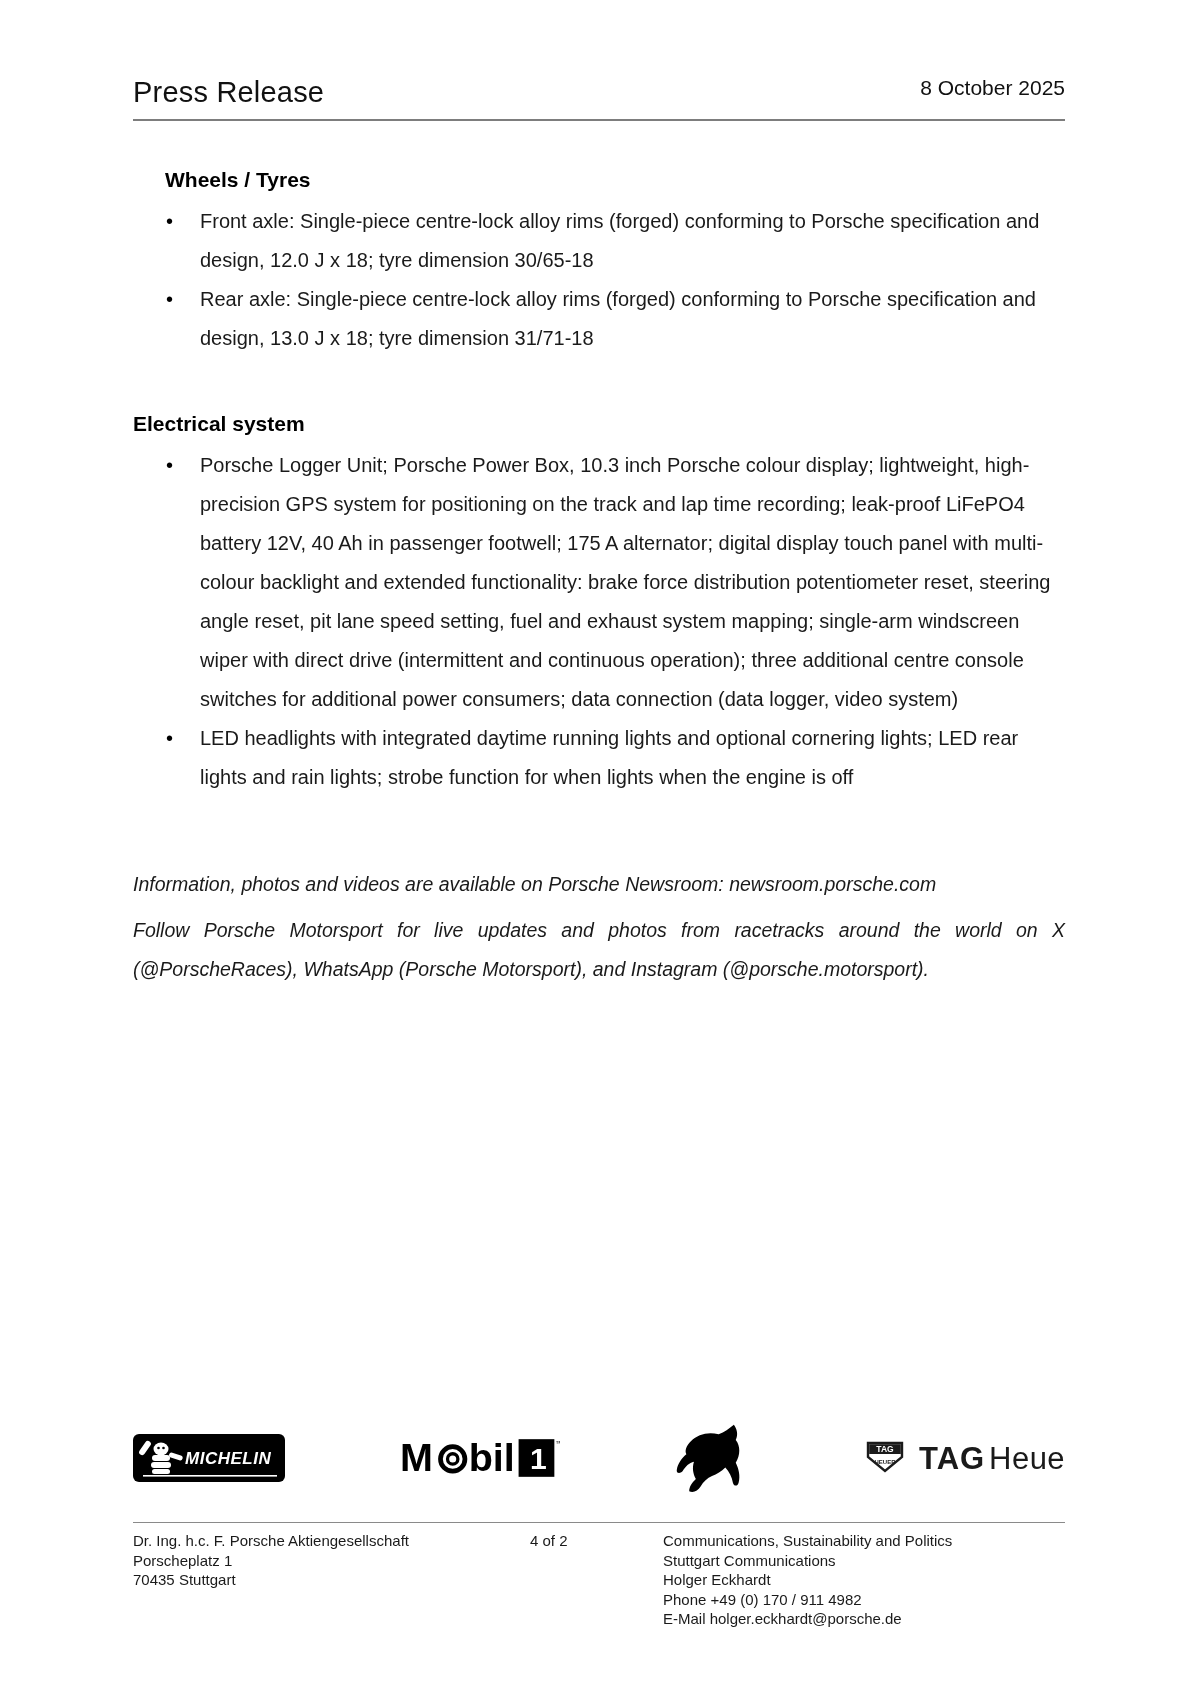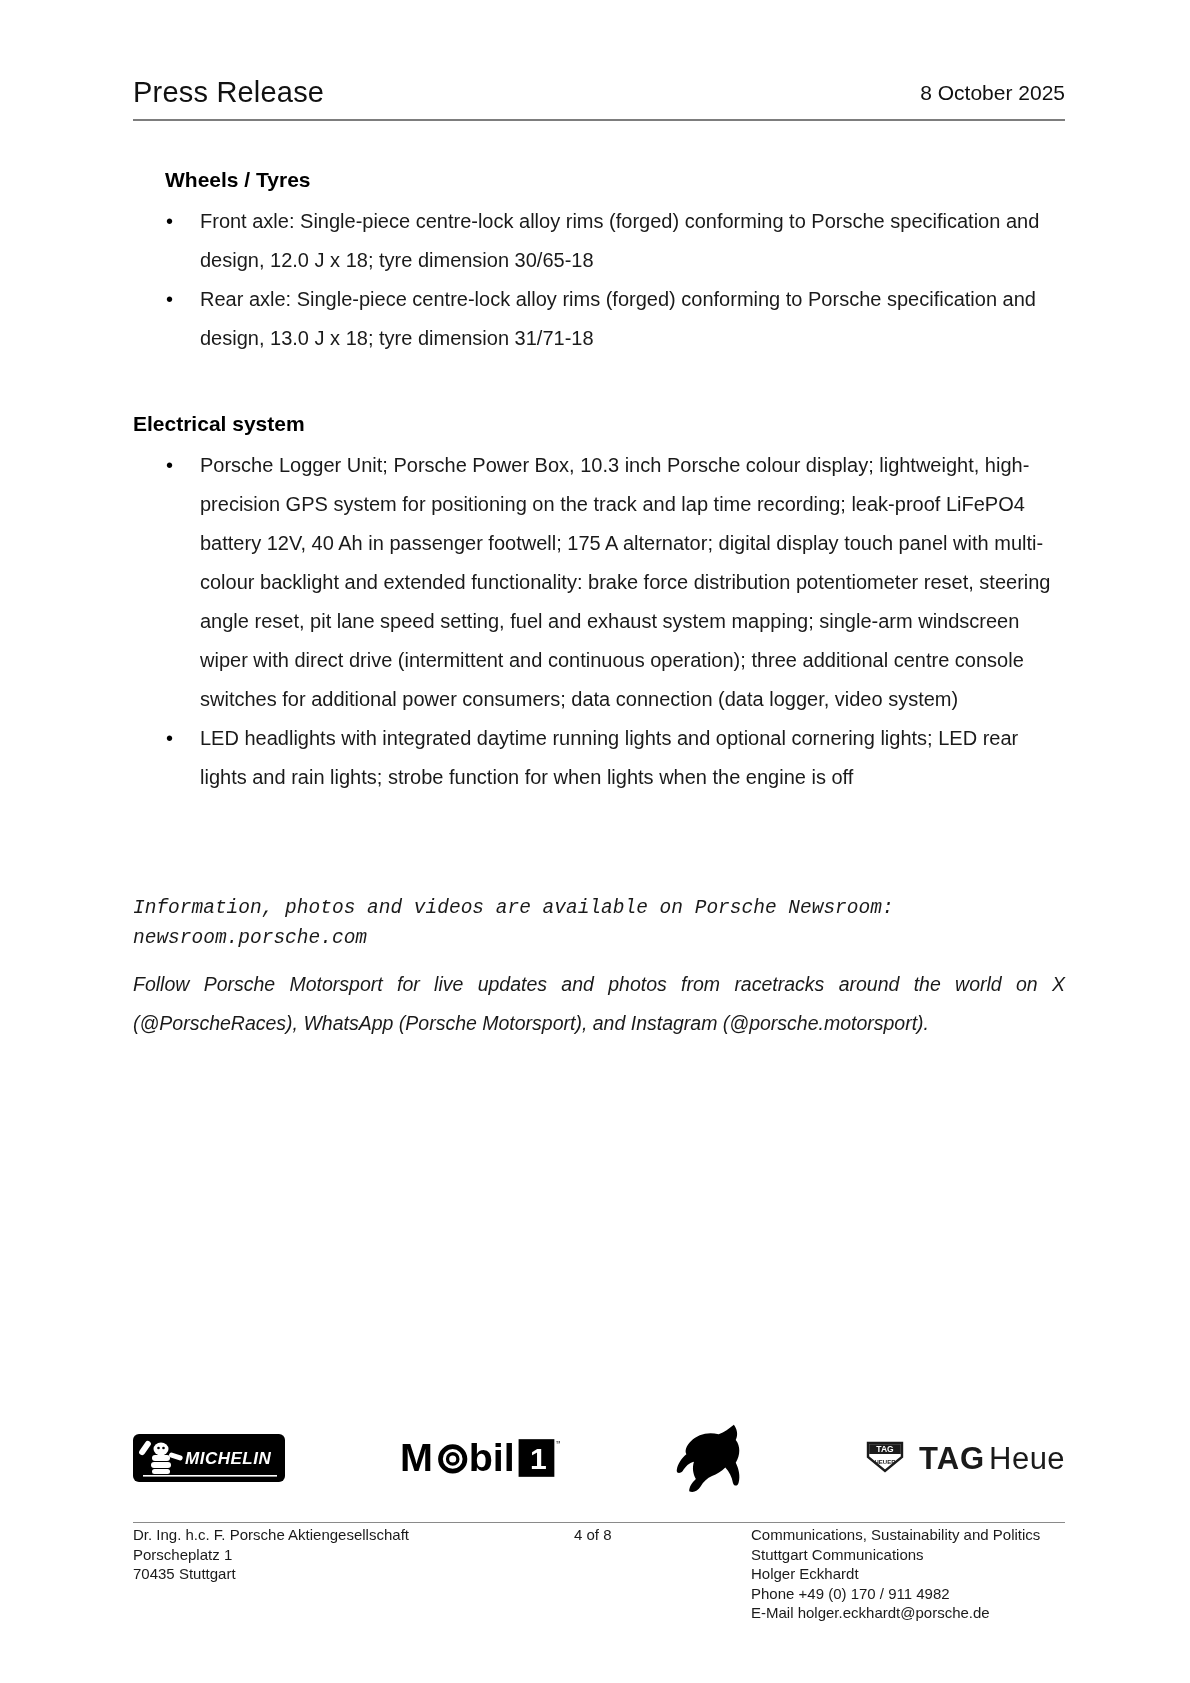--- a/index.html
+++ b/index.html
@@ -8,21 +8,21 @@
     position:relative;
     width:1190px; height:1683px;
     background:#ffffff;
     color:#1a1a1a;
     font-family:"Liberation Sans", sans-serif;
     overflow:hidden;
     margin:0 auto;
   }
   .header {
     position:absolute; left:133px; right:125px; top:76px;
-    display:flex; justify-content:space-between; align-items:center;
+    display:flex; justify-content:space-between; align-items:flex-start;
     border-bottom:2px solid #7d7d7d;
     padding-bottom:10px;
   }
   .header-title { font-size:29px; font-weight:400; color:#111; letter-spacing:0.2px; }
   .header-date  { font-size:21px; color:#111; }
 
   .content { position:absolute; left:133px; right:125px; top:152px; }
 
   .section-heading {
     font-size:21px; font-weight:bold; color:#000;
@@ -37,51 +37,49 @@
     font-size:20px;
     line-height:39px;
     color:#1a1a1a;
   }
   .bullet-marker {
     position:absolute; left:33px; top:0;
     font-size:20px; line-height:39px; color:#000;
   }
 
   .note-newsroom {
-    margin-top:96px;
+    margin-top:72px;
     font-style:italic;
     font-size:19.5px;
     line-height:30px;
     color:#1a1a1a;
-    font-family:Liberation Mono, monospace;
   }
   .note-follow {
     margin-top:12px;
     font-style:italic;
     font-size:19.5px;
     line-height:39px;
     text-align:justify;
     color:#1a1a1a;
   }
 
   .logos {
     position:absolute; left:133px; right:125px; top:1416px; height:84px;
     display:flex; justify-content:space-between; align-items:center;
   }
   .logo { display:block; }
 
   .footer {
     position:absolute; left:133px; right:125px; top:1522px;
     border-top:1px solid #8a8a8a;
-    padding-top:2px;
+    padding-top:8px;
     display:flex;
     font-size:15px;
     line-height:19.5px;
     color:#1a1a1a;
-    gap:44px;
   }
   .footer-left  { width:397px; }
   .footer-center{ width:133px; }
   .footer-right { flex:1; }
 </style>
 </head>
 <body>
 
 <div class="page">
 
@@ -166,21 +164,21 @@
       <text x="124" y="34" font-family="Liberation Sans, sans-serif" font-size="31" font-weight="400" fill="#1a1a1a" letter-spacing="0.5">Heuer</text>
     </svg>
   </div>
 
   <div class="footer">
     <div class="footer-left">
       <div>Dr. Ing. h.c. F. Porsche Aktiengesellschaft</div>
       <div>Porscheplatz 1</div>
       <div>70435 Stuttgart</div>
     </div>
-    <div class="footer-center">4 of 8</div>
+    <div class="footer-center">4 of 2</div>
     <div class="footer-right">
       <div>Communications, Sustainability and Politics</div>
       <div>Stuttgart Communications</div>
       <div>Holger Eckhardt</div>
       <div>Phone +49 (0) 170 / 911 4982</div>
       <div>E-Mail holger.eckhardt@porsche.de</div>
     </div>
   </div>
 
 </div>

